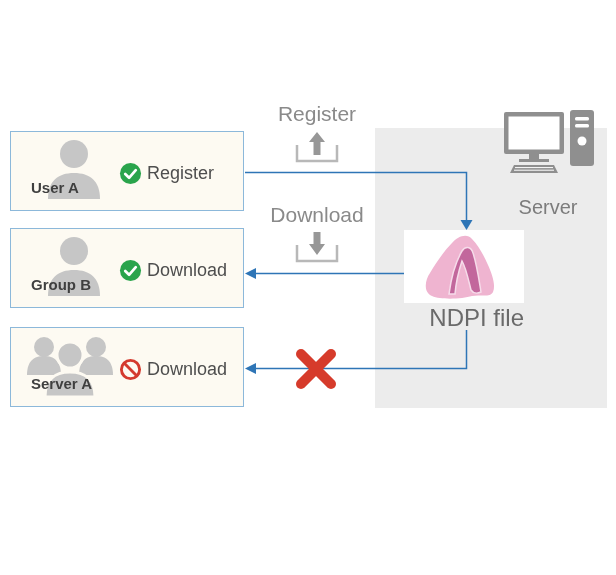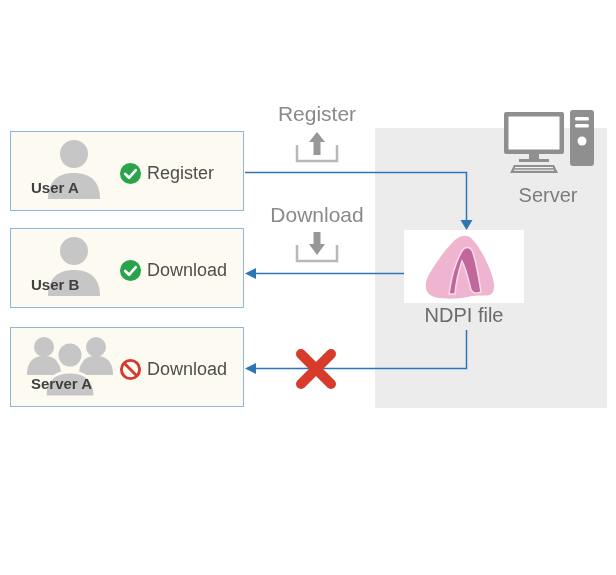--- a/index.html
+++ b/index.html
@@ -20,25 +20,25 @@
   .actor .group{position:absolute;left:14px;top:9px;}
   .actor .status{position:absolute;left:108px;top:28px;display:flex;align-items:center;gap:5px;height:26px;}
   .actor .status svg{flex:0 0 auto;}
   .actor .caption{font-size:18px;color:#4e4e4e;white-space:nowrap;}
   .actor .name{position:absolute;left:20px;bottom:14px;font-size:15px;font-weight:bold;color:#3f3f3f;}
   .actor.a{top:131px;}
   .actor.b{top:228px;}
   .actor.g{top:327px;}
 
   .server-wrap{position:absolute;left:500px;top:110px;width:96px;text-align:center;}
-  .server-label{margin-top:6px;font-size:20px;color:#7c7c7c;}
+  .server-label{margin-top:18px;font-size:20px;color:#7c7c7c;}
 
   .ndpi-box{position:absolute;left:404px;top:230px;width:120px;height:73px;background:#ffffff;}
-  .ndpi-label{position:absolute;left:404px;top:304px;width:120px;text-align:center;
-              font-size:20px;color:#6a6a6a;}
+  .ndpi-label{position:absolute;left:404px;top:304px;width:120px;text-align:right;
+              font-size:24px;color:#6a6a6a;}
 
   .arrows{position:absolute;left:0;top:0;pointer-events:none;}
 </style>
 </head>
 <body>
 
 <div class="stage">
 
   <div class="panel"></div>
 
@@ -102,21 +102,21 @@
       <circle cx="27" cy="15" r="14" fill="#c6c6c6"></circle>
       <path d="M1,60 C1,42 11,34 27,34 C43,34 53,42 53,60 Z" fill="#c6c6c6"></path>
     </svg>
     <div class="status">
       <svg width="23" height="23" viewBox="0 0 24 24">
         <circle cx="12" cy="12" r="11" fill="#2aa44c"></circle>
         <path d="M6.5,12.5 L10.5,16.5 L17.5,8.5" fill="none" stroke="#ffffff" stroke-width="2.8" stroke-linecap="round" stroke-linejoin="round"></path>
       </svg>
       <span class="caption">Download</span>
     </div>
-    <div class="name">User B</div>
+    <div class="name">Group B</div>
   </div>
 
   <div class="actor g">
     <svg class="group" width="90" height="60" viewBox="0 0 90 60">
       <circle cx="19" cy="10" r="10" fill="#c6c6c6"></circle>
       <path d="M2,38 C2,24 9,19 19,19 C29,19 36,24 36,38 Z" fill="#c6c6c6"></path>
       <circle cx="71" cy="10" r="10" fill="#c6c6c6"></circle>
       <path d="M54,38 C54,24 61,19 71,19 C81,19 88,24 88,38 Z" fill="#c6c6c6"></path>
       <circle cx="45" cy="18" r="13" fill="#c6c6c6" stroke="#fdfaf2" stroke-width="3"></circle>
       <path d="M20,60 C20,42 31,35 45,35 C59,35 70,42 70,60 Z" fill="#c6c6c6" stroke="#fdfaf2" stroke-width="3"></path>

